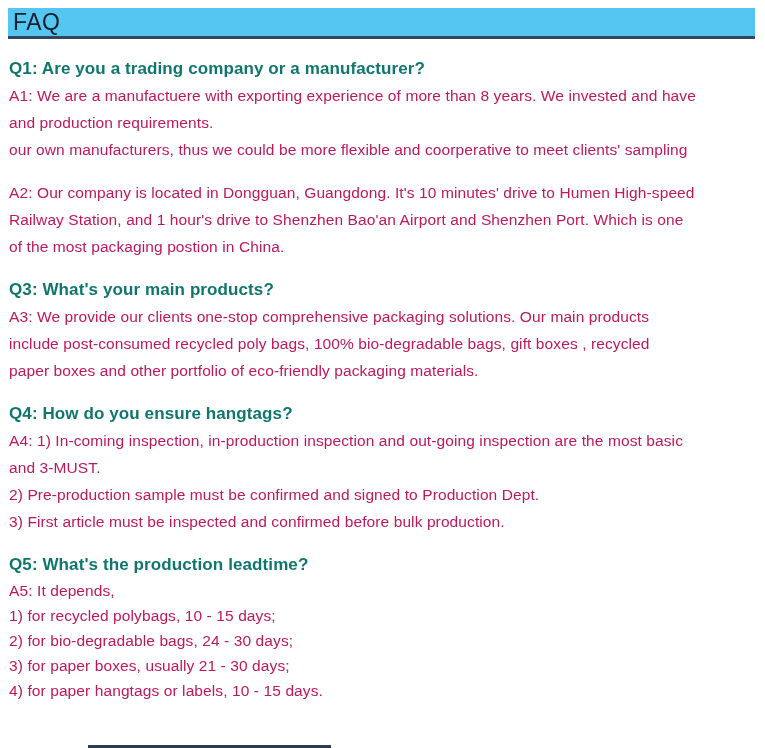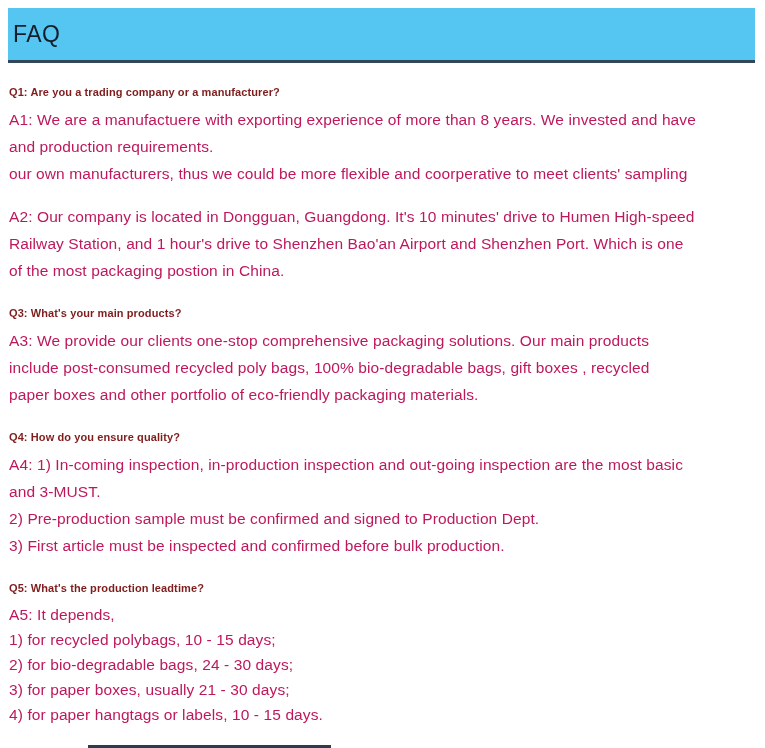--- a/index.html
+++ b/index.html
@@ -6,43 +6,43 @@
   html, body {
     width: 765px;
     height: 748px;
     background: #ffffff;
     overflow: hidden;
     font-family: "Liberation Sans", "DejaVu Sans", sans-serif;
     position: relative;
   }
   .faq-bar {
     margin: 8px 10px 0 8px;
-    height: 55px;
+    height: 31px;
     background: #55c6f2;
     border-bottom: 3px solid #33475b;
     display: flex;
     align-items: center;
     padding-left: 5px;
   }
   .faq-bar h1 {
     font-size: 23px;
     font-weight: 400;
     color: #141f2b;
     letter-spacing: 0.5px;
   }
   .content {
     padding: 0 8px 0 9px;
   }
   .faq-section {
     margin-top: 16px;
   }
   .question {
-    color: #7f1d1d;
+    color: #0f766e;
     font-weight: bold;
-    font-size: 11px;
+    font-size: 17px;
     line-height: 27px;
     letter-spacing: 0.1px;
   }
   .answer-line {
     color: #be185d;
     font-size: 15.5px;
     line-height: 27px;
     letter-spacing: 0.1px;
   }
   .faq-section:last-child .answer-line {
@@ -85,21 +85,21 @@
   <section class="faq-section">
     <h2 class="question">Q3: What's your main products?</h2>
     <div class="answer">
         <div class="answer-line">A3: We provide our clients one-stop comprehensive packaging solutions. Our main products</div>
         <div class="answer-line">include post-consumed recycled poly bags, 100% bio-degradable bags, gift boxes , recycled</div>
         <div class="answer-line">paper boxes and other portfolio of eco-friendly packaging materials.</div>
       </div>
   </section>
 
   <section class="faq-section">
-    <h2 class="question">Q4: How do you ensure quality?</h2>
+    <h2 class="question">Q4: How do you ensure hangtags?</h2>
     <div class="answer">
         <div class="answer-line">A4: 1) In-coming inspection, in-production inspection and out-going inspection are the most basic</div>
         <div class="answer-line">and 3-MUST.</div>
         <div class="answer-line">2) Pre-production sample must be confirmed and signed to Production Dept.</div>
         <div class="answer-line">3) First article must be inspected and confirmed before bulk production.</div>
       </div>
   </section>
 
   <section class="faq-section">
     <h2 class="question">Q5: What's the production leadtime?</h2>

